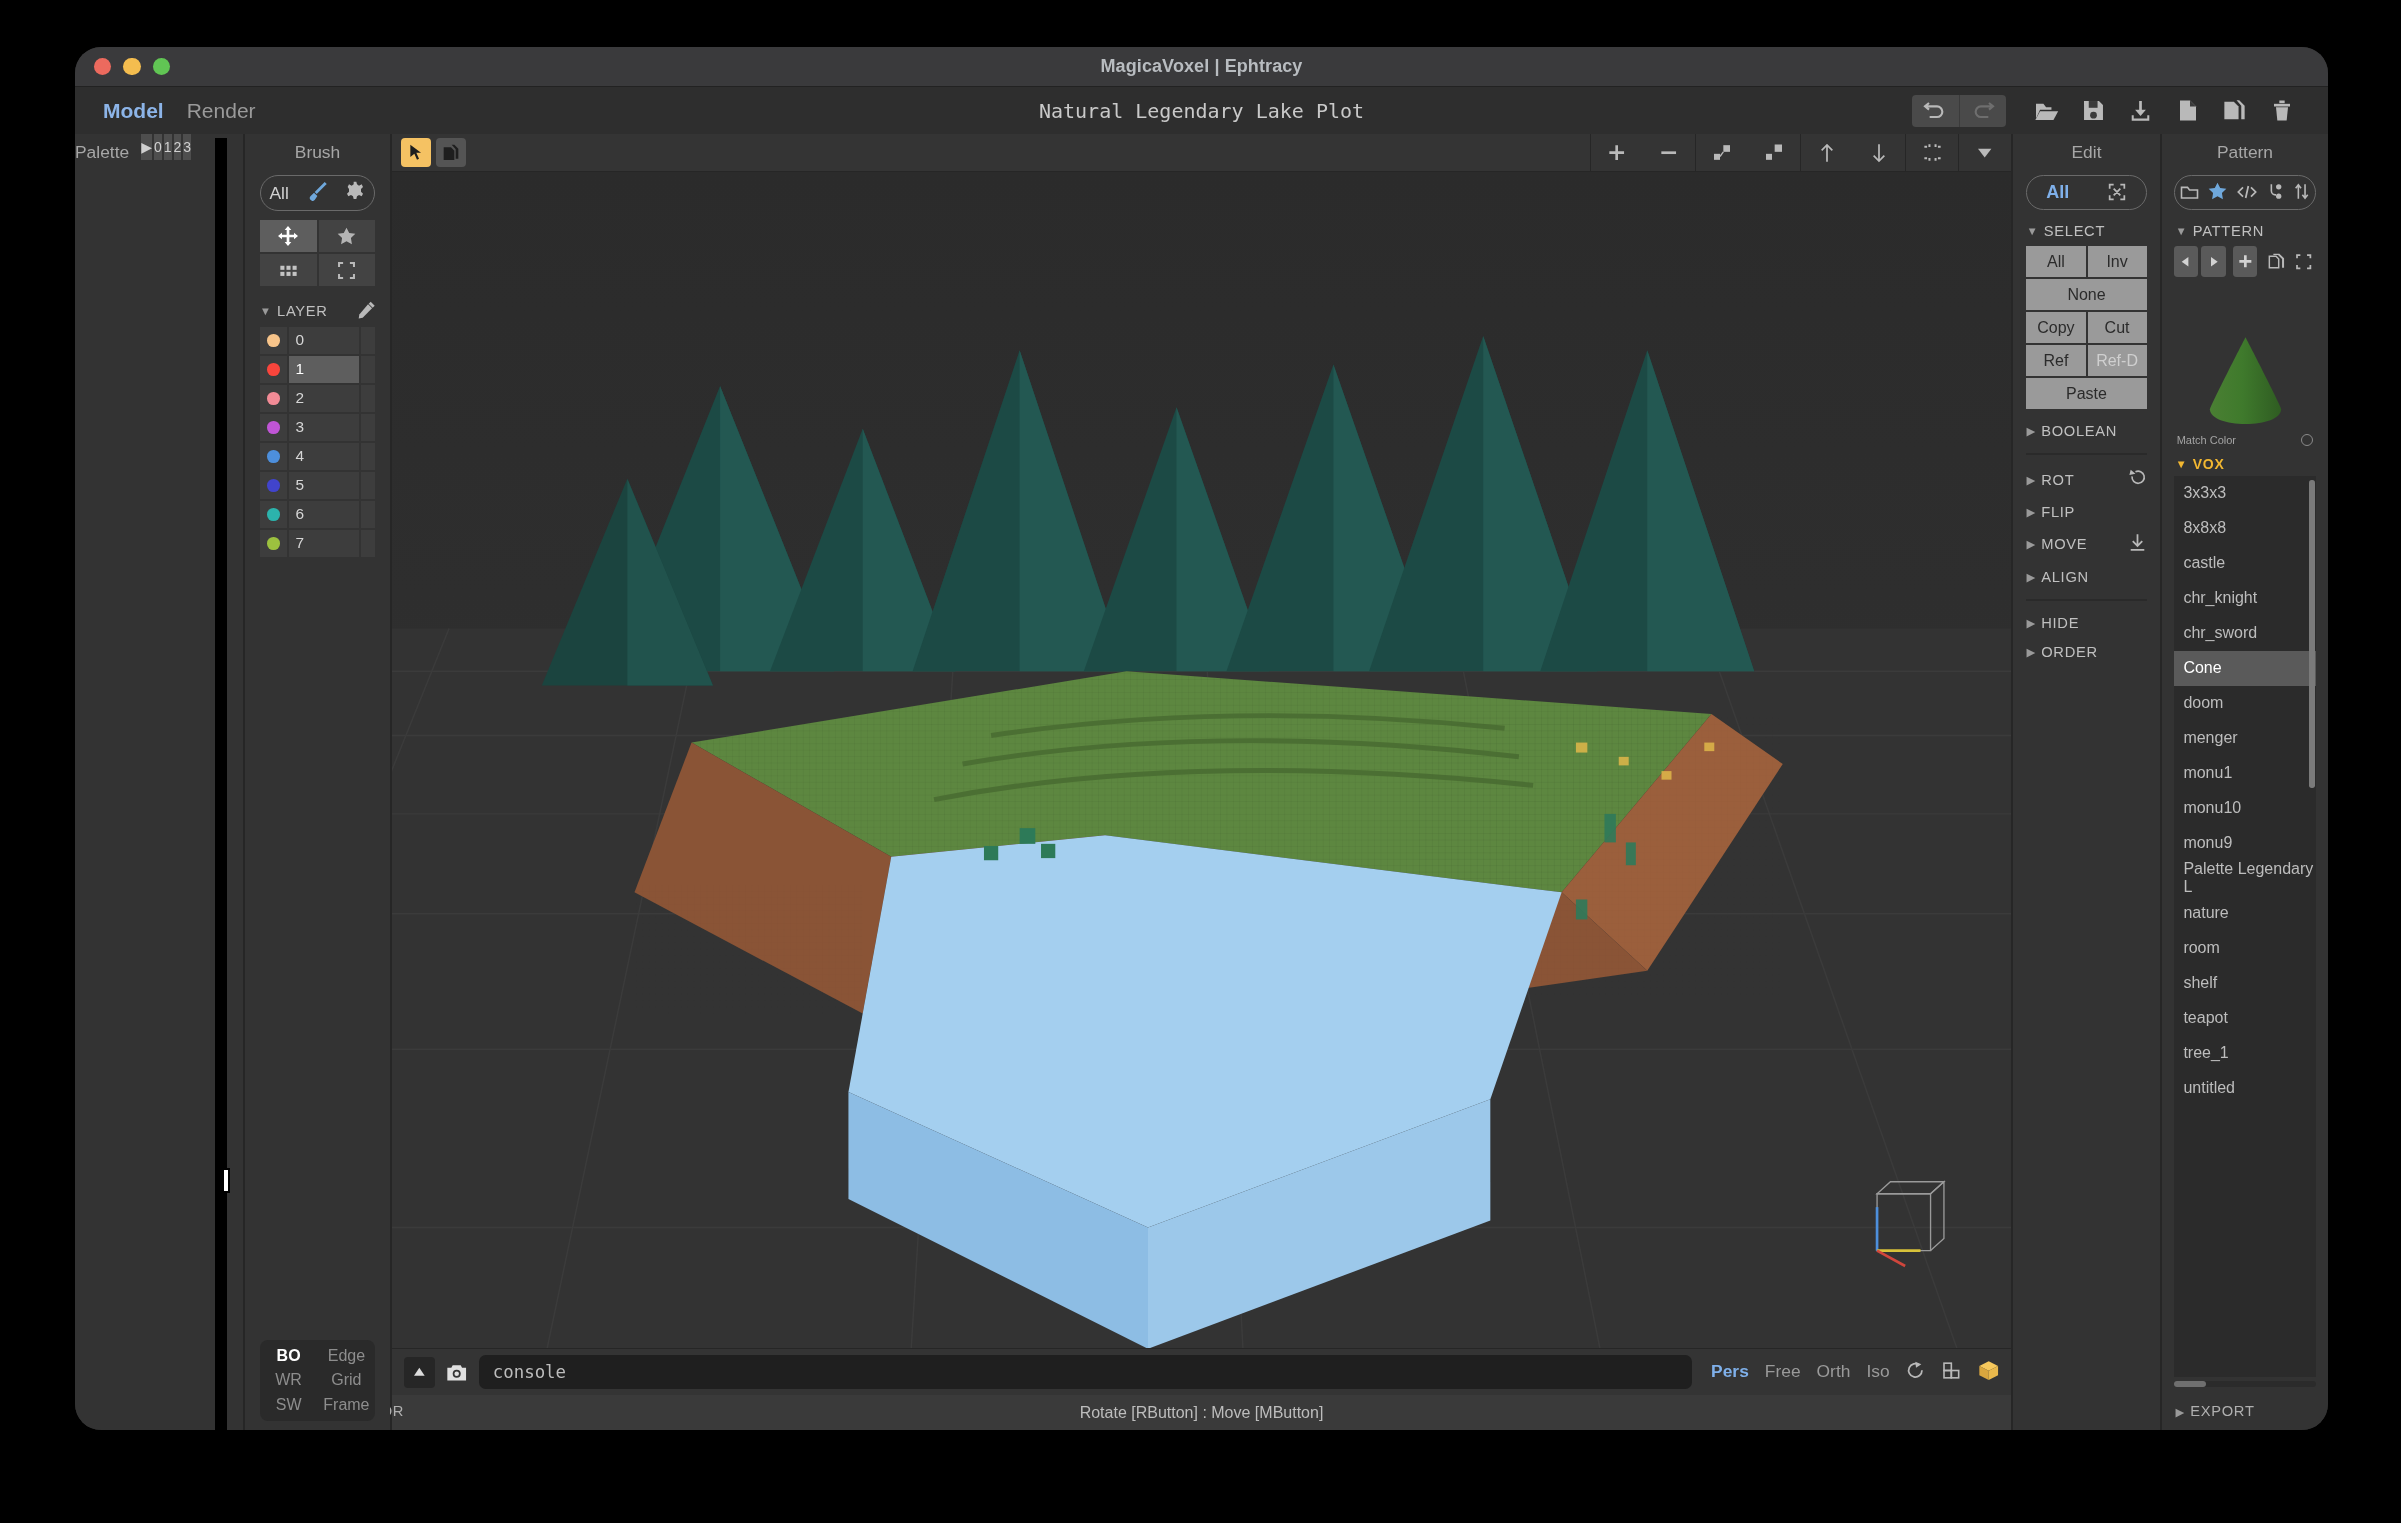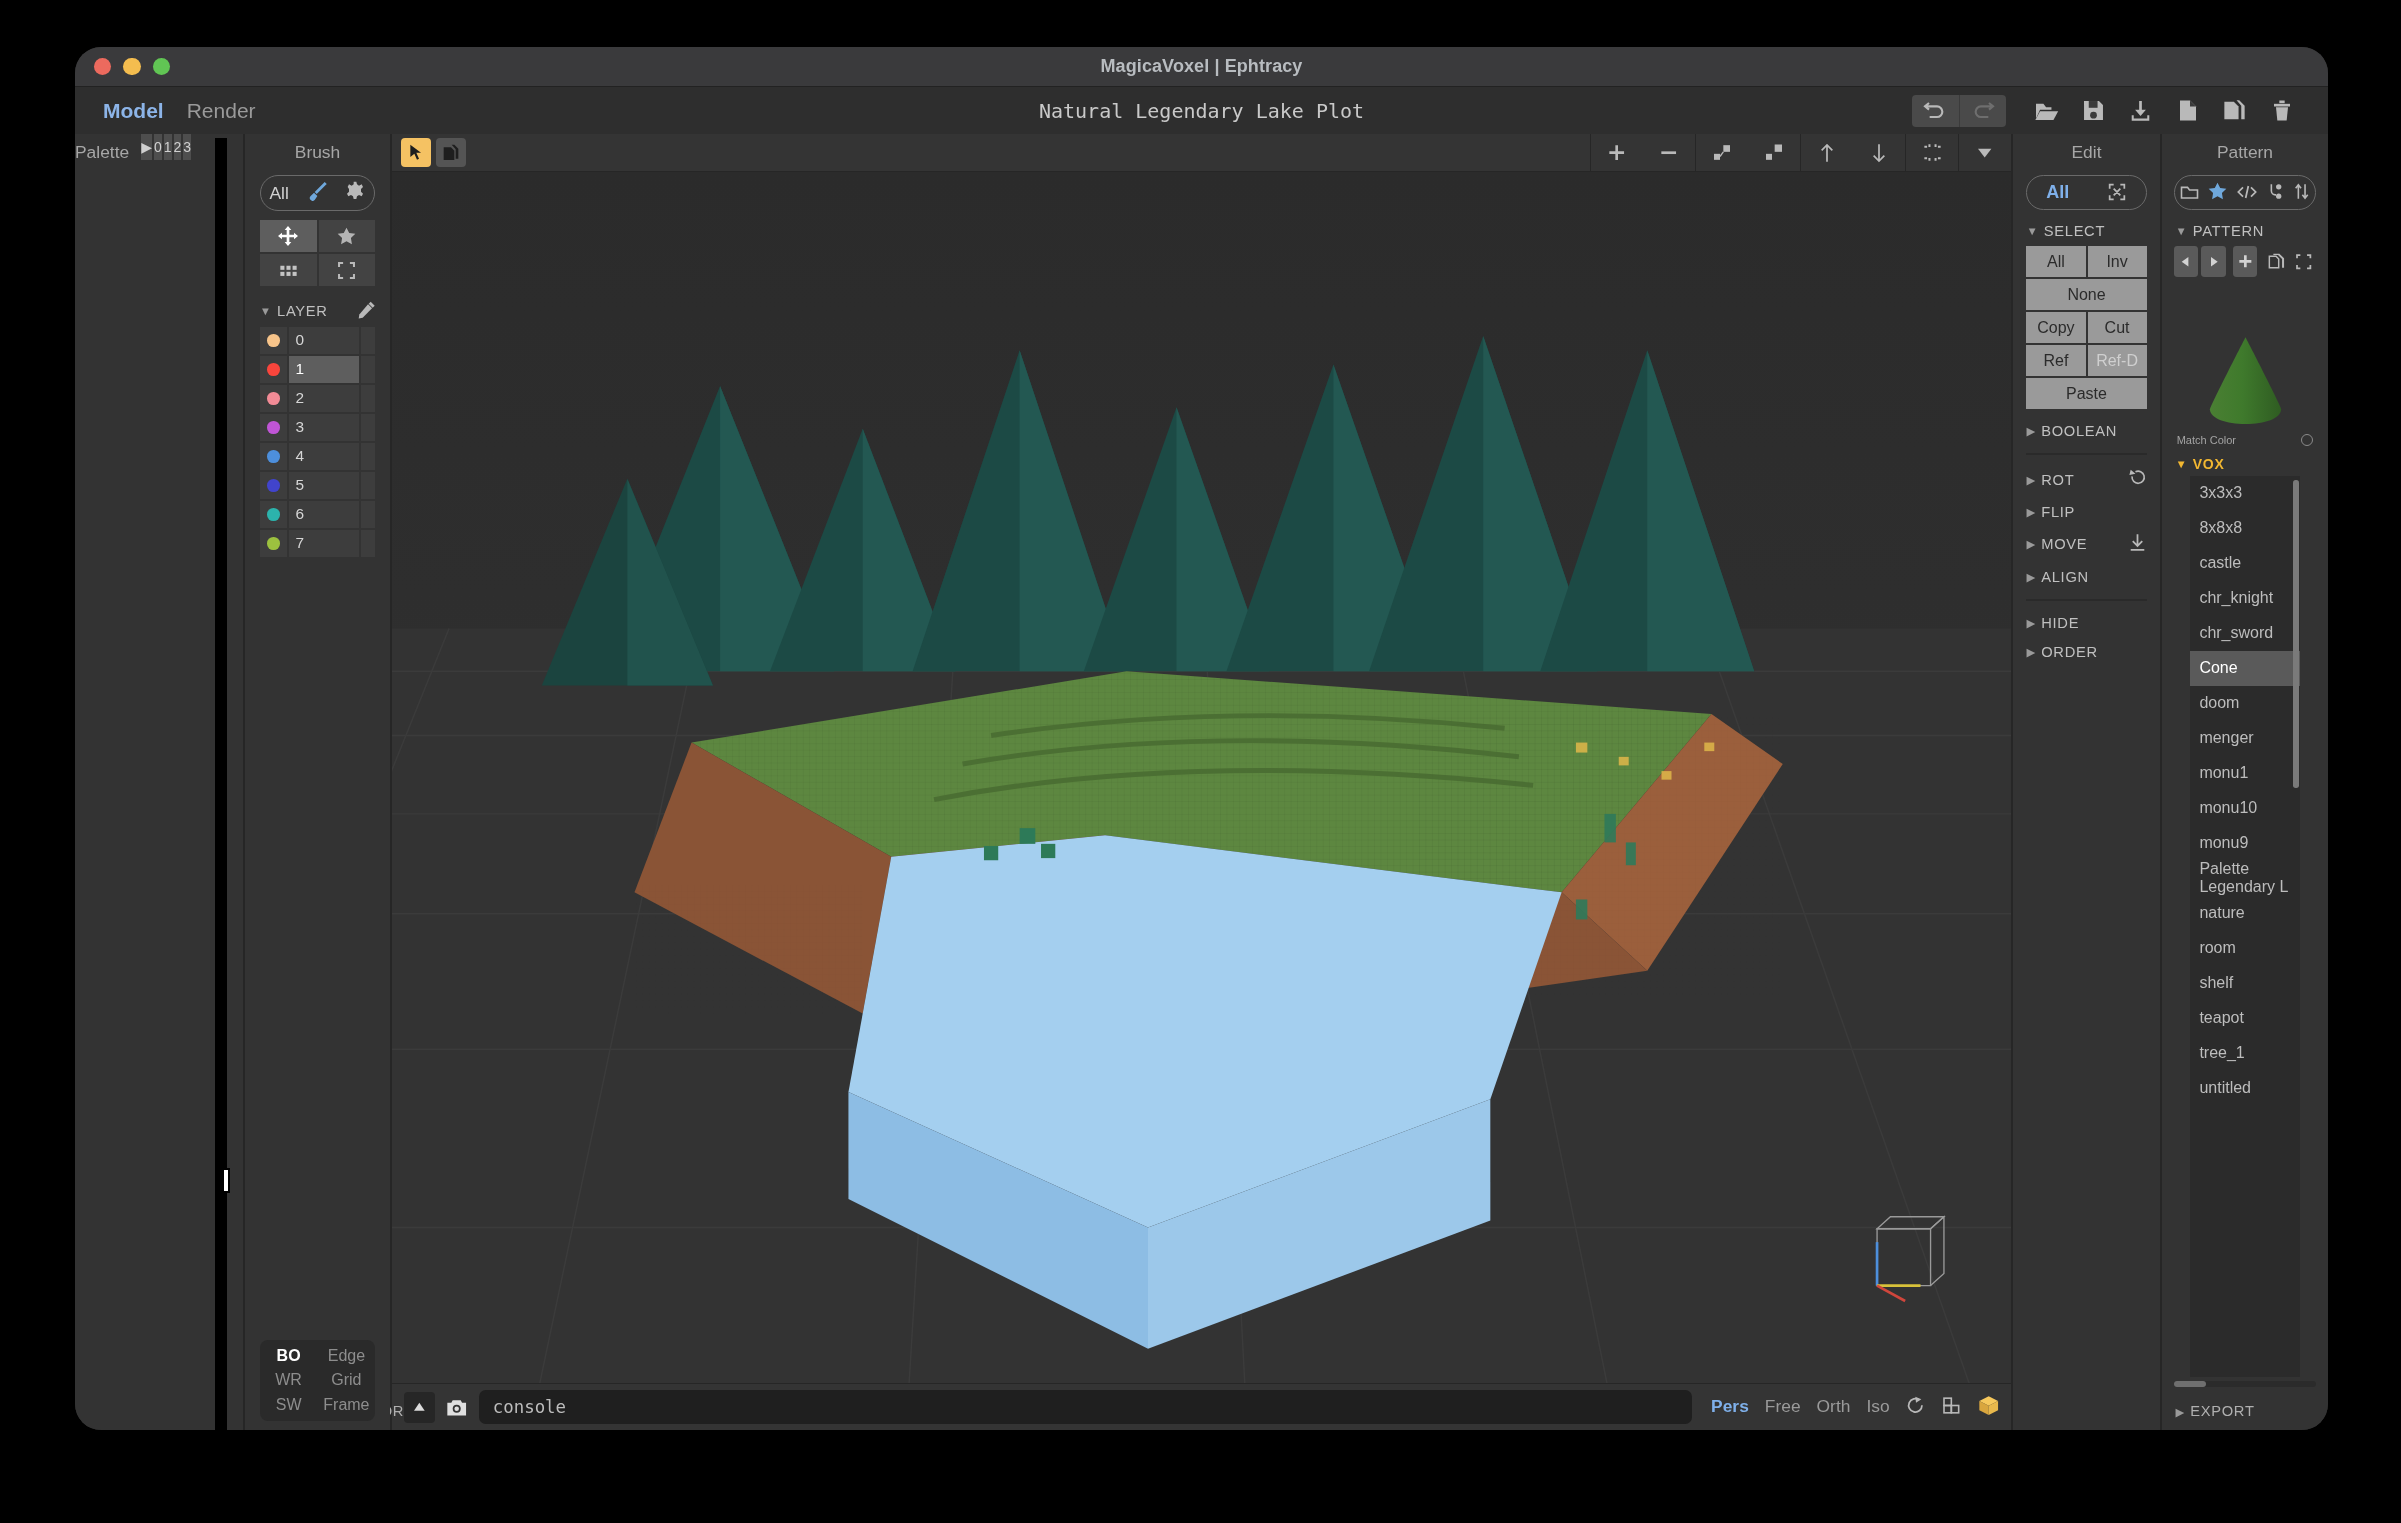--- a/index.html
+++ b/index.html
@@ -185,21 +185,21 @@
   .pat-pill { margin: 2.7px 12px 0; height: 35px; border: 1px solid #6a6a6a; border-radius: 17.4px; display: flex; align-items: center; justify-content: space-around; }
   .pat-btns { margin: 6.7px 12px 0; display: flex; gap: 3.4px; }
   .pbtn { width: 31px; height: 31px; background: #5a5a5a; border-radius: 3.4px; display: flex; align-items: center; justify-content: center; }
   .pbtn.flat { background: transparent; }
   .preview { height: 141px; display: flex; align-items: flex-end; justify-content: center; margin-top: 9.4px; }
   .match-row { display: flex; align-items: center; margin: 6.7px 14.7px 0; }
   .match-row .lbl { font-size: 11px; color: #a3a3a3; }
   .radio { margin-left: auto; width: 12px; height: 12px; border: 1.3px solid #8a8a8a; border-radius: 50%; }
   .vox-head { margin: 9.4px 13.4px 4px; font-size: 14px; color: #f2b731; font-weight: bold; letter-spacing: 0.7px; display: flex; align-items: center; }
   .vox-head .tri { color: #f2b731; }
-  .vox-list { margin: 0 28px; flex: 1; background: #2b2b2b; overflow: hidden; position: relative; }
+  .vox-list { margin: 0 12px; flex: 1; background: #2b2b2b; overflow: hidden; position: relative; }
   .vox-item { height: 35px; display: flex; align-items: center; padding-left: 9.4px; font-size: 16px; color: #bdbdbd; }
   .vox-item.on { background: #5a5a5a; color: #fff; }
   .vox-scroll { position: absolute; right: 1.3px; top: 4px; width: 5.4px; height: 308px; background: #7a7a7a; border-radius: 2.7px; }
   .hscroll { margin: 4px 12px 0; height: 6.7px; background: #2b2b2b; border-radius: 3.4px; position: relative; }
   .hscroll i { position: absolute; left: 0; top: 0; height: 100%; width: 32px; background: #6f6f6f; border-radius: 3.4px; }
 
   
   .ground { position: absolute; inset: 0; }
   .gizmo { position: absolute; right: 47px; bottom: 74px; width: 107px; height: 107px; }
 </style>
@@ -855,20 +855,23 @@
           </span>
           <span>
             <svg width="21.4" height="21.4" viewBox="0 0 32 32">
                 <polygon points="16,2 30,9 16,16 2,9" fill="#f6c85c"></polygon>
                 <polygon points="2,9 16,16 16,30 2,23" fill="#d9a63e"></polygon>
                 <polygon points="30,9 16,16 16,30 30,23" fill="#e8b84c"></polygon>
               </svg>
           </span>
         </div>
       </div>
+      <div class="statusbar">
+        <span>Rotate [RButton] : Move [MButton]</span>
+      </div>
     </div>
 
     <div class="edit-panel">
       <div class="panel-head">Edit</div>
       <div class="pill2">
         <span class="lbl">All</span>
         <span>
           <svg width="20" height="20" viewBox="0 0 30 30">
               <path class="st" style="stroke-width:2.6" d="M4 10V4h6M20 4h6v6M26 20v6h-6M10 26H4v-6M10 10l10 10M20 10L10 20"></path>
             </svg>

